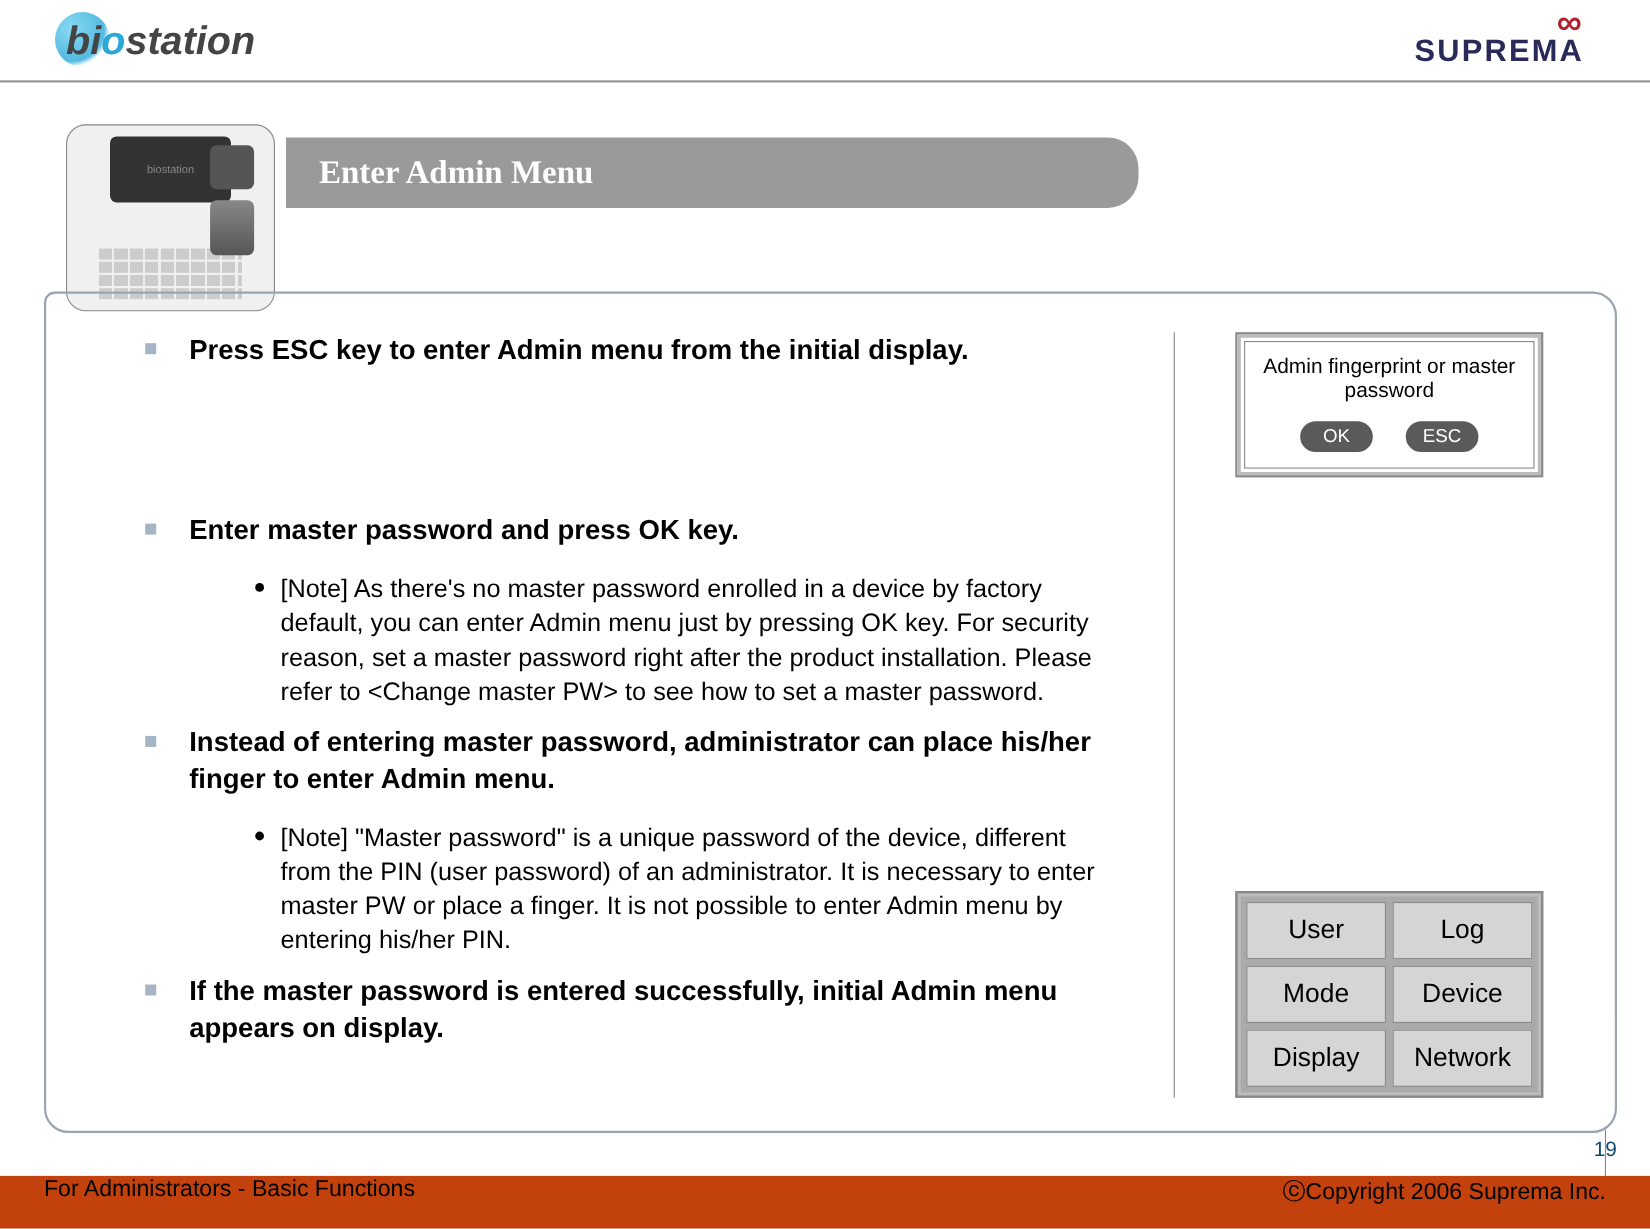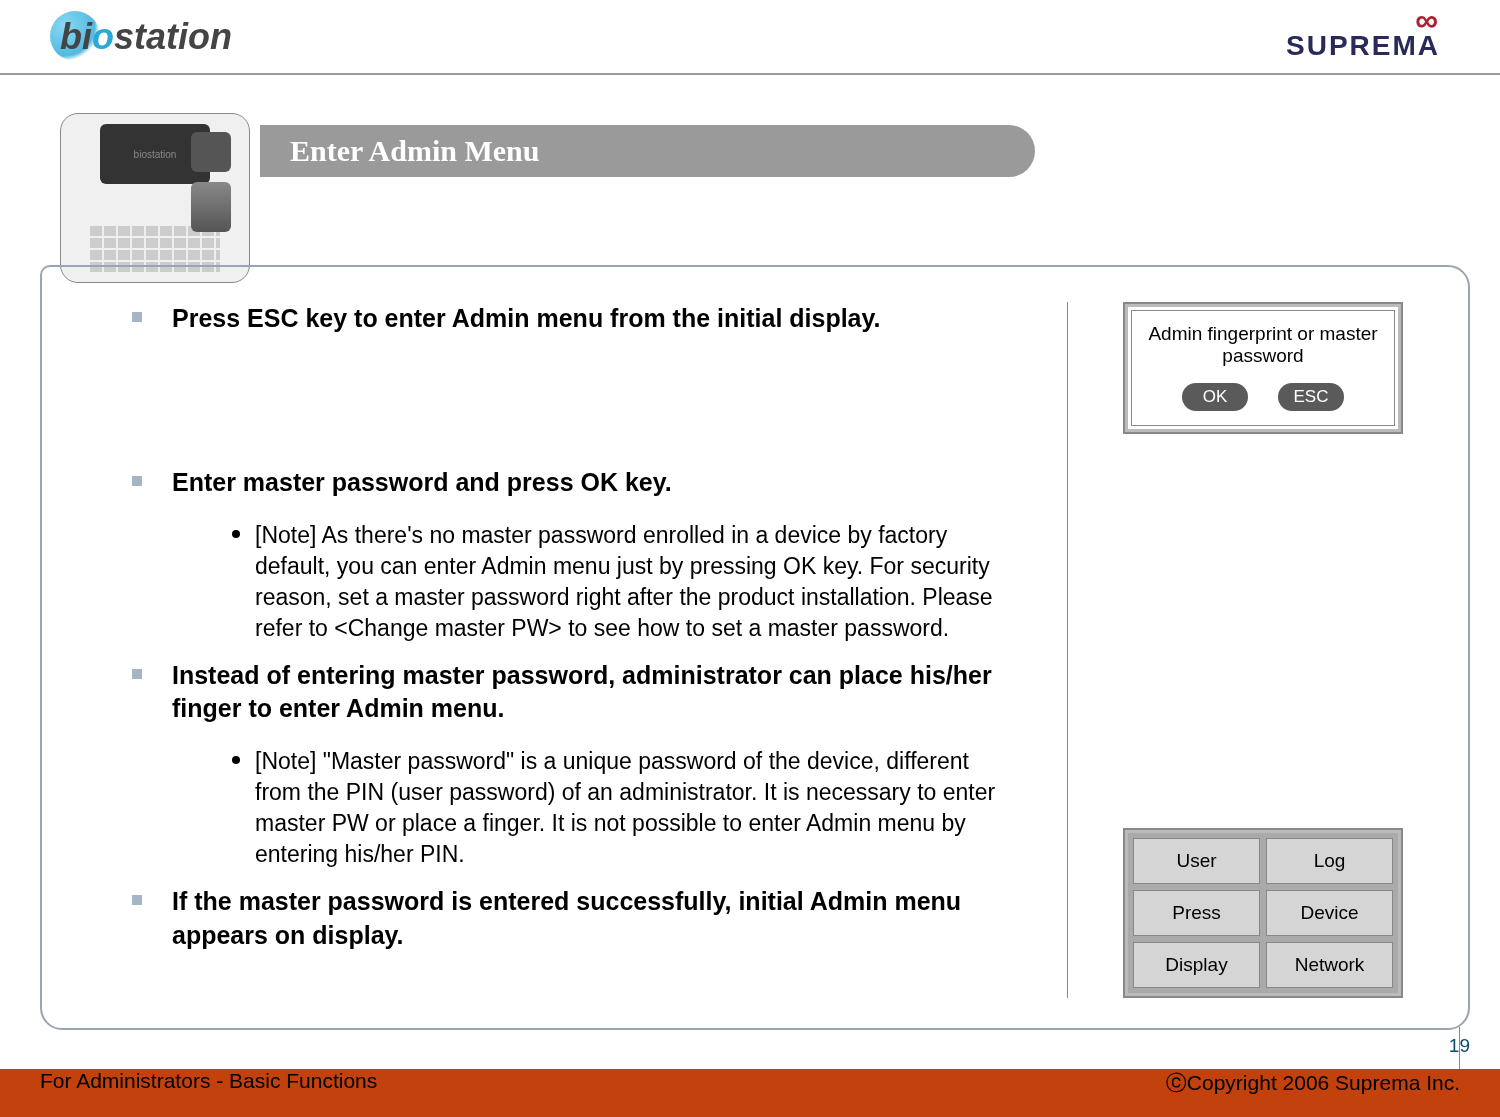--- a/index.html
+++ b/index.html
@@ -91,21 +91,21 @@
     display:flex;flex-direction:column;gap:2px;
     margin-top:auto;
   }
   .device-thumb .keys div {
     height:10px;background:repeating-linear-gradient(90deg,#ccc 0 12px,#eee 12px 14px);
   }
   .title-bar {
     position: absolute;
     left: 260px;
     top: 125px;
-    height: 52px;
+    height: 64px;
     width: 775px;
     background: #9a9a9a;
     border-top-right-radius: 28px;
     border-bottom-right-radius: 28px;
     display: flex;
     align-items: center;
     padding-left: 30px;
   }
   .title-bar span {
     color: #fff;
@@ -239,21 +239,21 @@
   .dev-menu .grid {
     display: grid;
     grid-template-columns: 1fr 1fr;
     gap: 6px;
   }
   .dev-menu .cell {
     background: #d5d5d5;
     border: 1px solid #888;
     text-align: center;
     padding: 11px 0;
-    font-size: 19px;
+    font-size: 24px;
     color: #000;
   }
 
   .page-num {
     position: absolute;
     right: 30px;
     bottom: 60px;
     font-size: 19px;
     color: #0c4a6e;
   }
@@ -348,21 +348,21 @@
             <div class="pill ok">OK</div>
             <div class="pill esc">ESC</div>
           </div>
         </div>
       </div>
 
       <div class="dev-menu">
         <div class="grid">
           <div class="cell">User</div>
           <div class="cell">Log</div>
-          <div class="cell">Press</div>
+          <div class="cell">Mode</div>
           <div class="cell">Device</div>
           <div class="cell">Display</div>
           <div class="cell">Network</div>
         </div>
       </div>
 
     </div>
   </div>
 </div>
 

